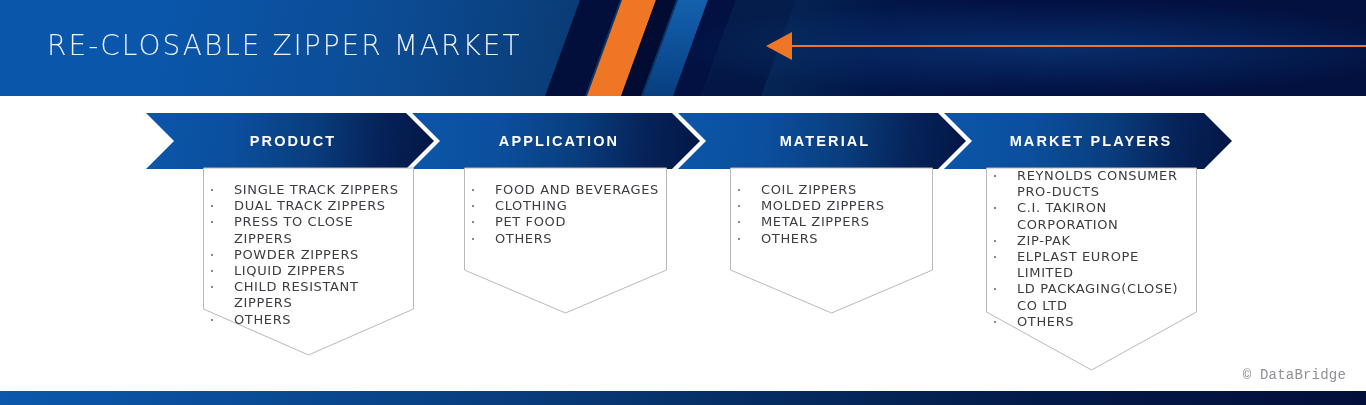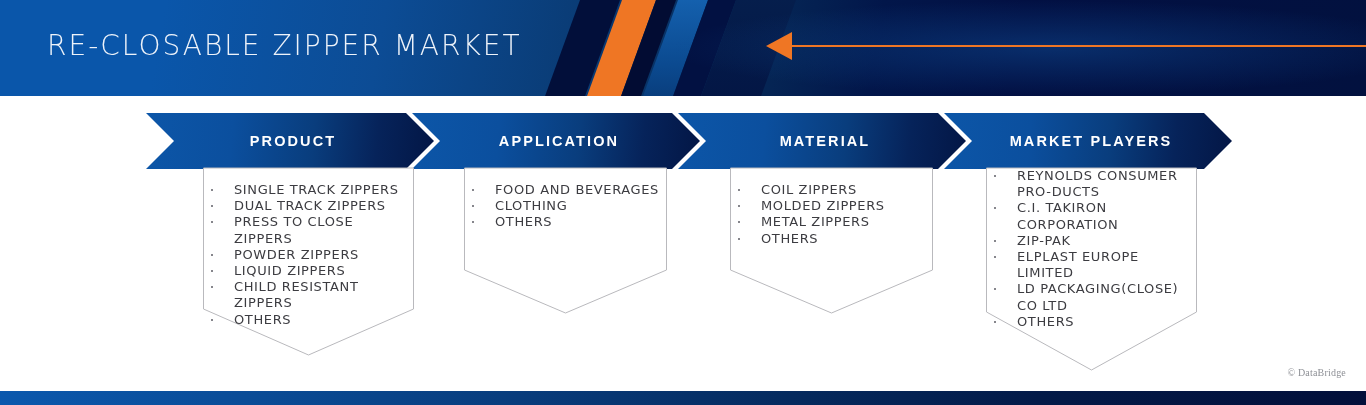--- a/index.html
+++ b/index.html
@@ -166,24 +166,24 @@
   #box-3 { left: 730px; top: 168px; width: 203px; height: 146px; }
   #box-3 ul { padding: 14px 0 0 0; }
   #box-4 { left: 986px; top: 168px; width: 211px; height: 203px; }
   #box-4 ul { padding: 0 0 0 0; }
 
   
   #copyright {
     position: absolute;
     right: 20px;
     top: 367px;
-    font-size: 10px;
+    font-size: 14px;
     color: #8e9096;
     letter-spacing: 0.2px;
-    font-family: Liberation Serif, serif;
+    font-family: Liberation Mono, monospace;
   }
   #footer-bar {
     position: absolute;
     left: 0;
     top: 391px;
     width: 1366px;
     height: 14px;
     background: linear-gradient(90deg, #0b58ad 0%, #0a4c97 18%, #083c7c 38%, #052a5e 58%, #031a48 76%, #020f3a 100%);
   }
 </style>
@@ -235,20 +235,21 @@
   </ul>
 </div>
 
 <div class="pentabox" id="box-2">
   <svg width="203" height="146" viewBox="0 0 203 146">
     <polygon points="0.5,0 202.5,0 202.5,102 101.5,145 0.5,102" fill="#ffffff" stroke="#b9b9bd" stroke-width="1"></polygon>
   </svg>
   <ul>
     <li>FOOD AND BEVERAGES</li>
     <li>CLOTHING</li>
+    <li>PET FOOD</li>
     <li>OTHERS</li>
   </ul>
 </div>
 
 <div class="pentabox" id="box-3">
   <svg width="203" height="146" viewBox="0 0 203 146">
     <polygon points="0.5,0 202.5,0 202.5,102 101.5,145 0.5,102" fill="#ffffff" stroke="#b9b9bd" stroke-width="1"></polygon>
   </svg>
   <ul>
     <li>COIL ZIPPERS</li>

